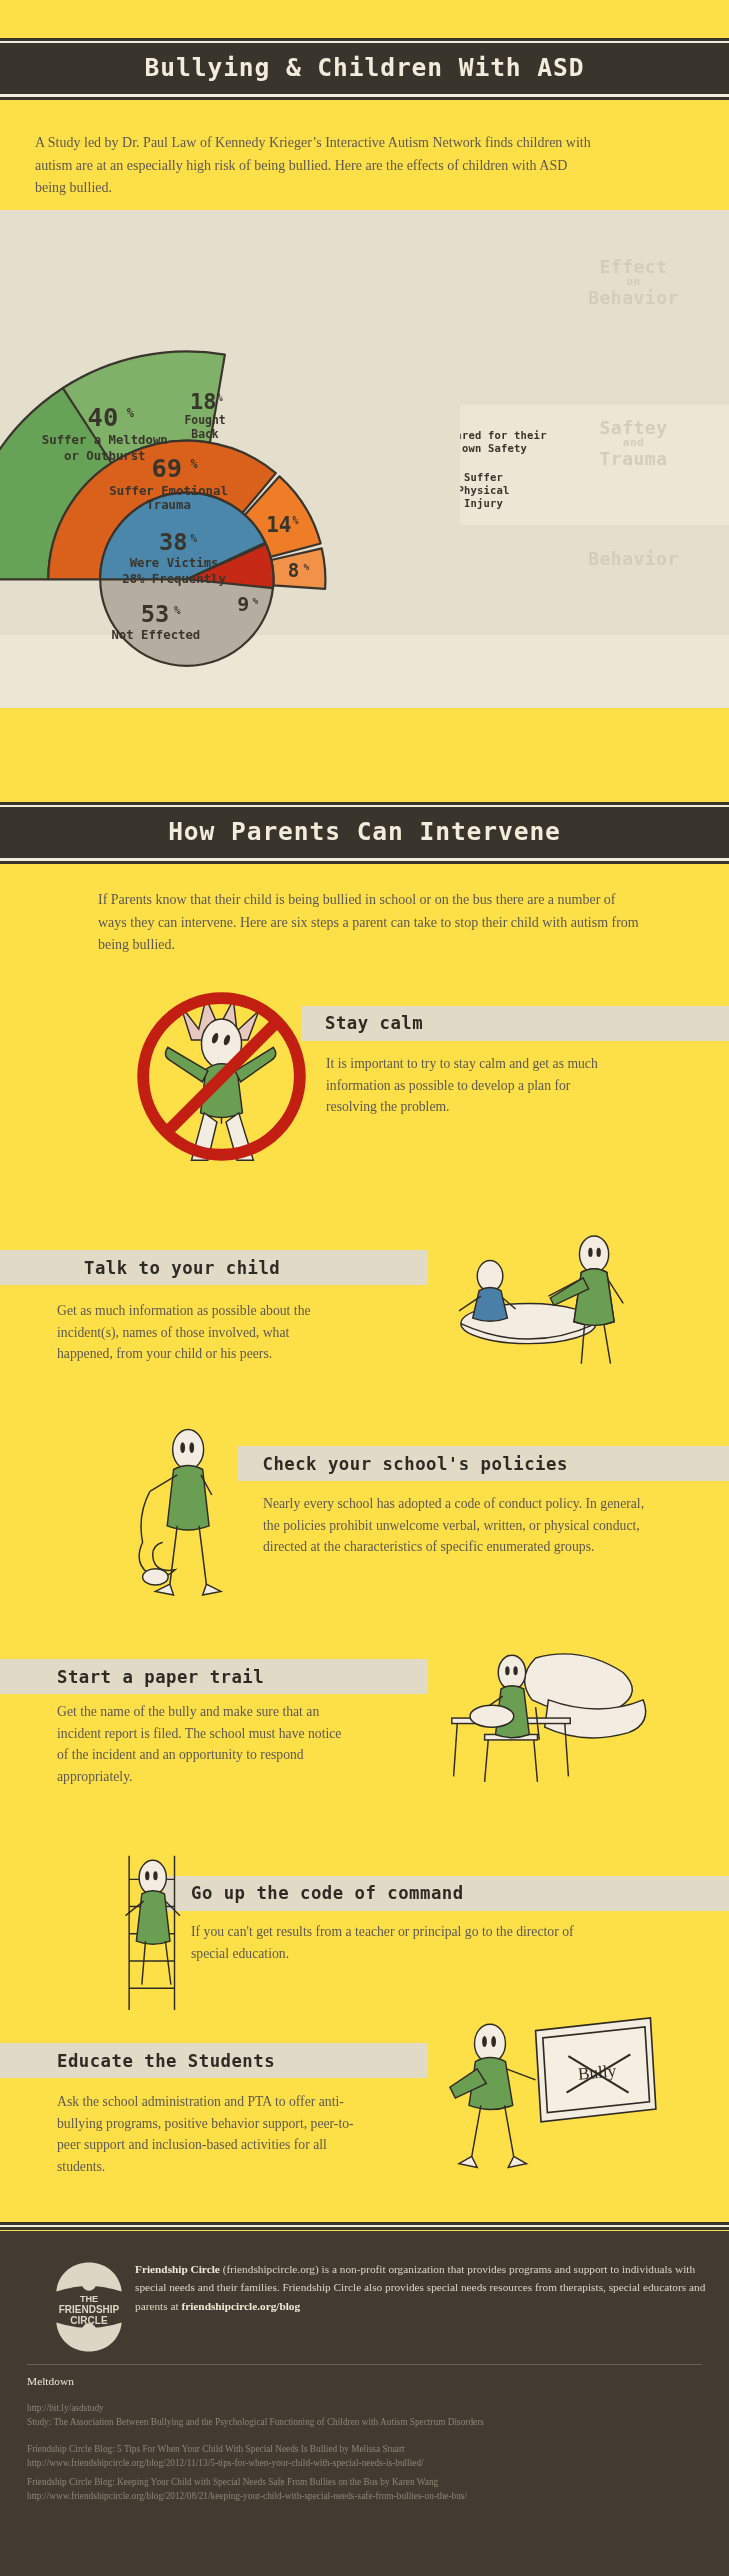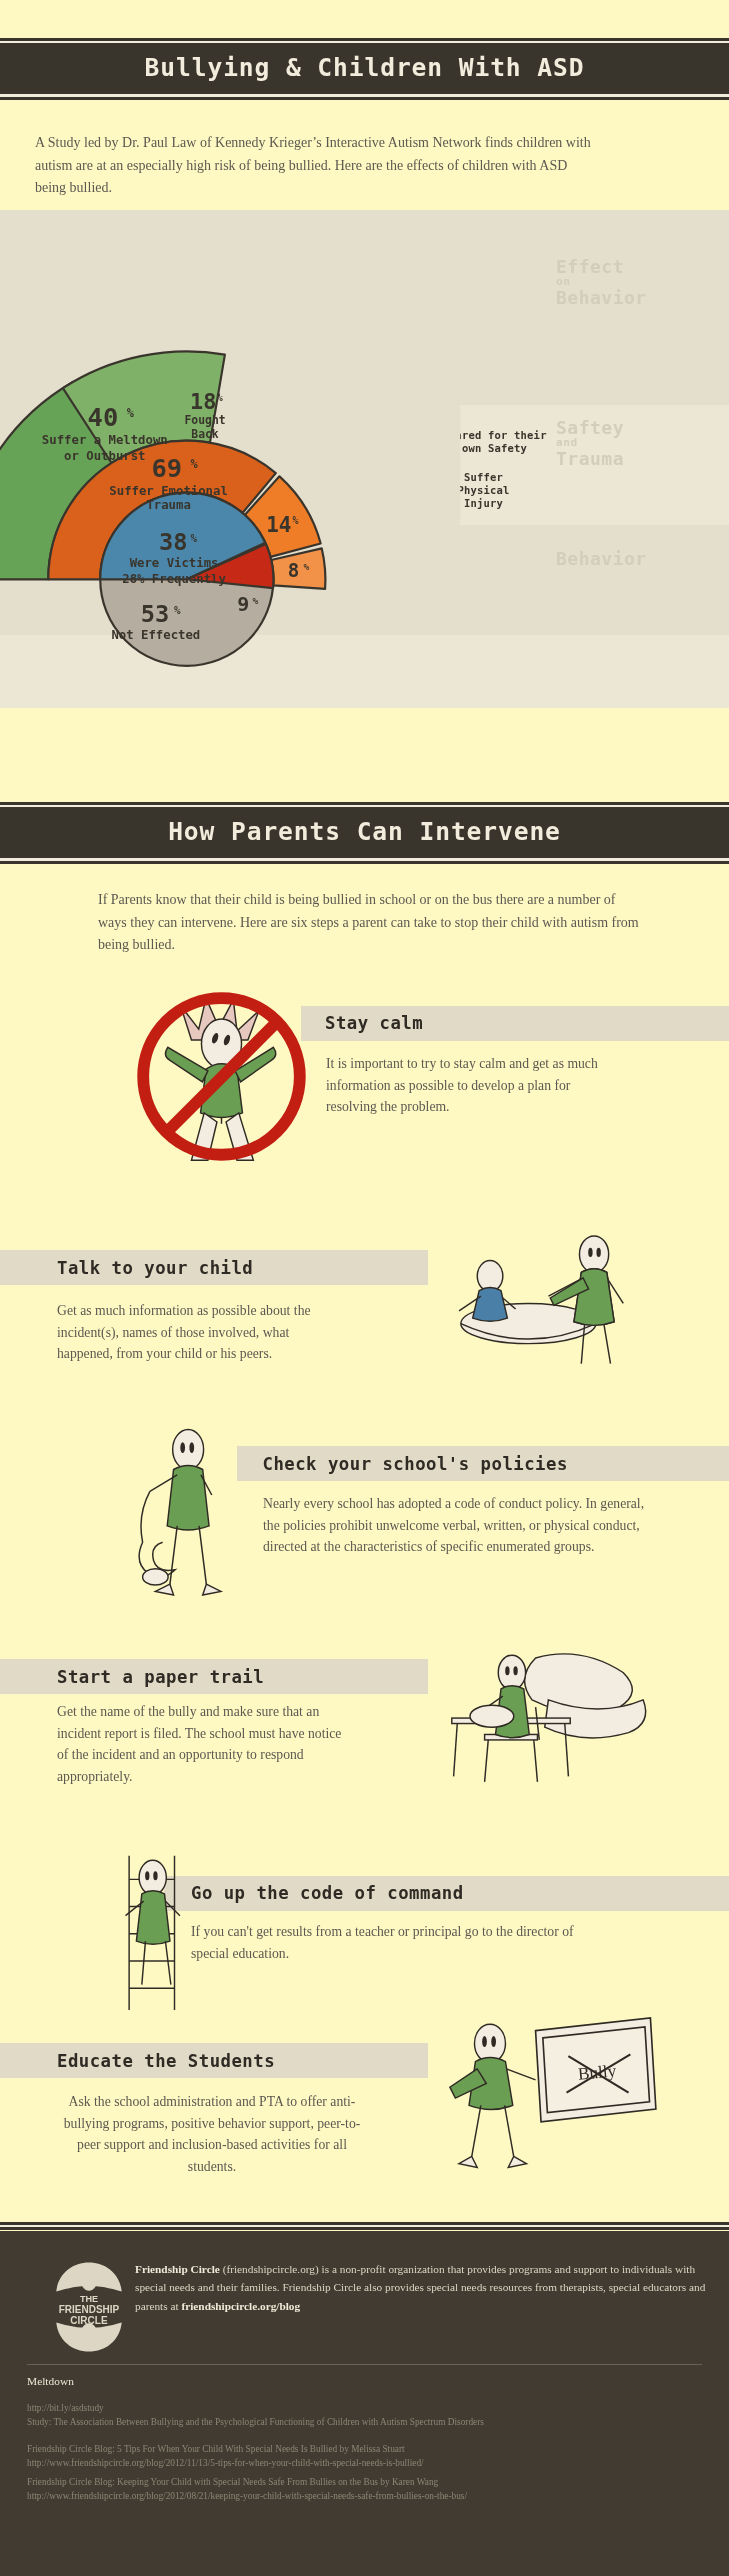--- a/index.html
+++ b/index.html
@@ -2,21 +2,21 @@
 <html style="font-size:14.6px"><head>
 <meta charset="utf-8">
 <style>
   * { box-sizing: border-box; margin:0; padding:0; }
   html, body { background:#3a352c; }
   body {
     width:729px; height:2576px; position:relative; overflow:hidden;
     font-family:"Liberation Serif", serif;
     background:#f2ecdc;
   }
-  .page { width:729px; height:2576px; position:relative; background:#fef9c3;text-decoration:underline; }
+  .page { width:729px; height:2576px; position:relative; background:#fde047;text-decoration:underline; }
 
   
   .banner-wrap { position:absolute; left:0; width:729px; }
   .banner-rule { height:2.7px; background:#3a352c; }
   .banner-gap  { height:2.7px; background:#f2ecdc; }
   .banner-bar  {
     background:#3a352c; color:#f2ecdc; text-align:center;
     font-family:"DejaVu Sans Mono", monospace; font-weight:bold;
     letter-spacing:0.9px;
   }
@@ -24,21 +24,21 @@
 
   
   .intro {
     position:absolute; color:#5d5850; font-size:14px; line-height:1.62;
     font-family:"Liberation Serif", serif;
   }
 
   
   .chart-band { position:absolute; left:0; width:729px; background:#e4decd; }
   .cat-label {
-    position:absolute; color:#d3cdb9; text-align:left;
+    position:absolute; color:#d3cdb9; text-align:center;
     font-family:"DejaVu Sans Mono", monospace; font-weight:bold;
     line-height:1.08; letter-spacing:0.5px;
   }
   .cat-label .small { font-size:0.62em; font-weight:bold; }
   .callout {
     position:absolute; color:#3a352c;
     font-family:"DejaVu Sans Mono", monospace; font-weight:bold;
     font-size:10.5px; line-height:1.22; text-align:center; letter-spacing:0.2px;
   }
   svg.pie { position:absolute; left:0; top:0; overflow:visible; }
@@ -260,21 +260,21 @@
         <ellipse cx="88" cy="56" rx="3" ry="6" transform="rotate(20 88 56)"></ellipse>
         <ellipse cx="101" cy="58" rx="3" ry="6" transform="rotate(20 101 58)"></ellipse>
       </g>
 
       <circle cx="95" cy="98" r="86" fill="none" stroke="#c21f12" stroke-width="13"></circle>
       <line x1="36" y1="158" x2="154" y2="40" stroke="#c21f12" stroke-width="13"></line>
     </svg>
   </div>
 
   <div class="step" style="top:1212px; height:182px;">
-    <div class="step-head" style="left:0px; top:38px; width:428px; padding-left:57px;">
+    <div class="step-head" style="left:0px; top:38px; width:428px; padding-left:84px;">
       <span>Talk to your child</span>
     </div>
     <div class="step-body" style="left:57px; top:88px; width:273px;">Get as much information as possible about the incident(s), names of those involved, what happened, from your child or his peers.</div>
 
     <svg class="step-art" style="left:428px; top:12.8px;" width="219" height="146" viewBox="0 0 240 160">
       <g stroke="#2f2b24" stroke-width="1.6" fill="#f3ece0">
 
         <ellipse cx="110" cy="108" rx="74" ry="22"></ellipse>
         <path d="M36 108 q74 34 148 0" fill="none"></path>
 
@@ -384,21 +384,21 @@
         <path d="M60 100 L56 148" fill="none"></path>
         <path d="M82 100 L88 148" fill="none"></path>
       </g>
       <g fill="#2f2b24">
         <ellipse cx="62" cy="28" rx="2.4" ry="5"></ellipse>
         <ellipse cx="71" cy="28" rx="2.4" ry="5"></ellipse>
       </g>
     </svg>
   </div>
 
-  <div class="step" style="top:2014px; height:191px;text-align:center;">
+  <div class="step" style="top:2014px; height:191px;">
     <div class="step-head" style="left:0px; top:29px; width:428px; padding-left:57px;">
       <span>Educate the Students</span>
     </div>
     <div class="step-body" style="left:57px; top:77px; width:310px;">Ask the school administration and PTA  to offer anti-bullying programs, positive behavior support, peer-to-peer support and inclusion-based activities for all students.</div>
 
     <svg class="step-art" style="left:428px; top:0px;" width="237" height="160" viewBox="0 0 260 175">
       <g stroke="#2f2b24" stroke-width="1.8" fill="#f3ece0">
         <path d="M118 18 L244 4 L250 104 L124 118 Z"></path>
         <path d="M126 26 L238 14 L243 96 L131 108 Z" fill="#f5efe2"></path>
       </g>

